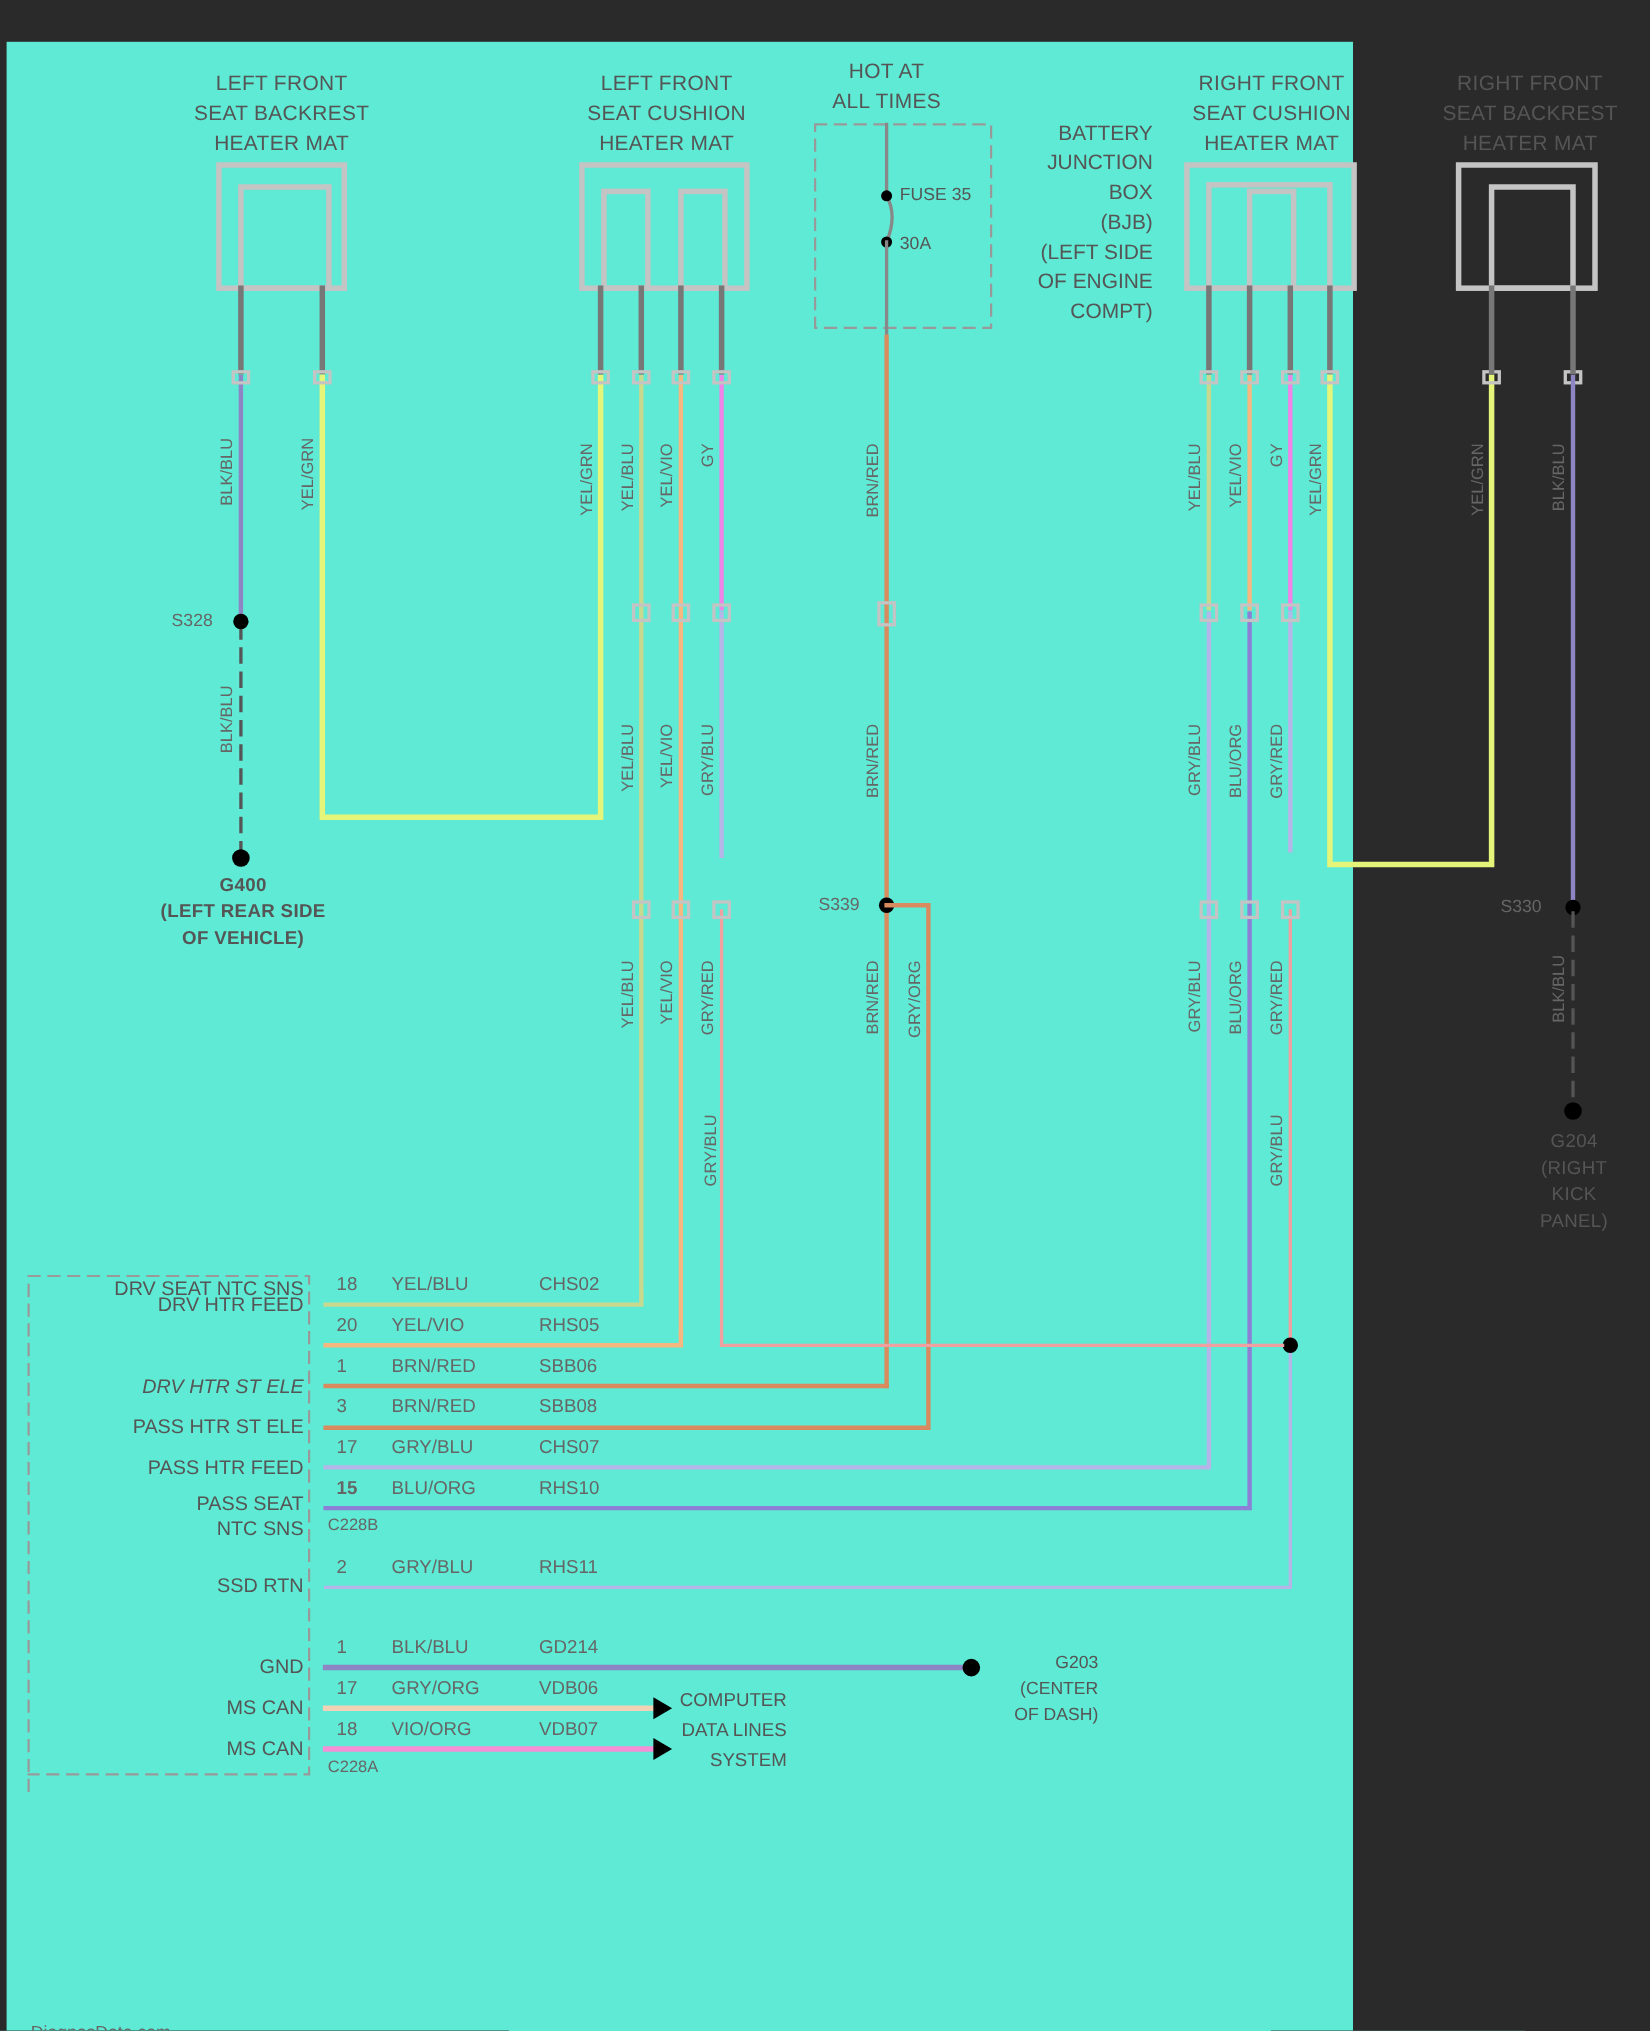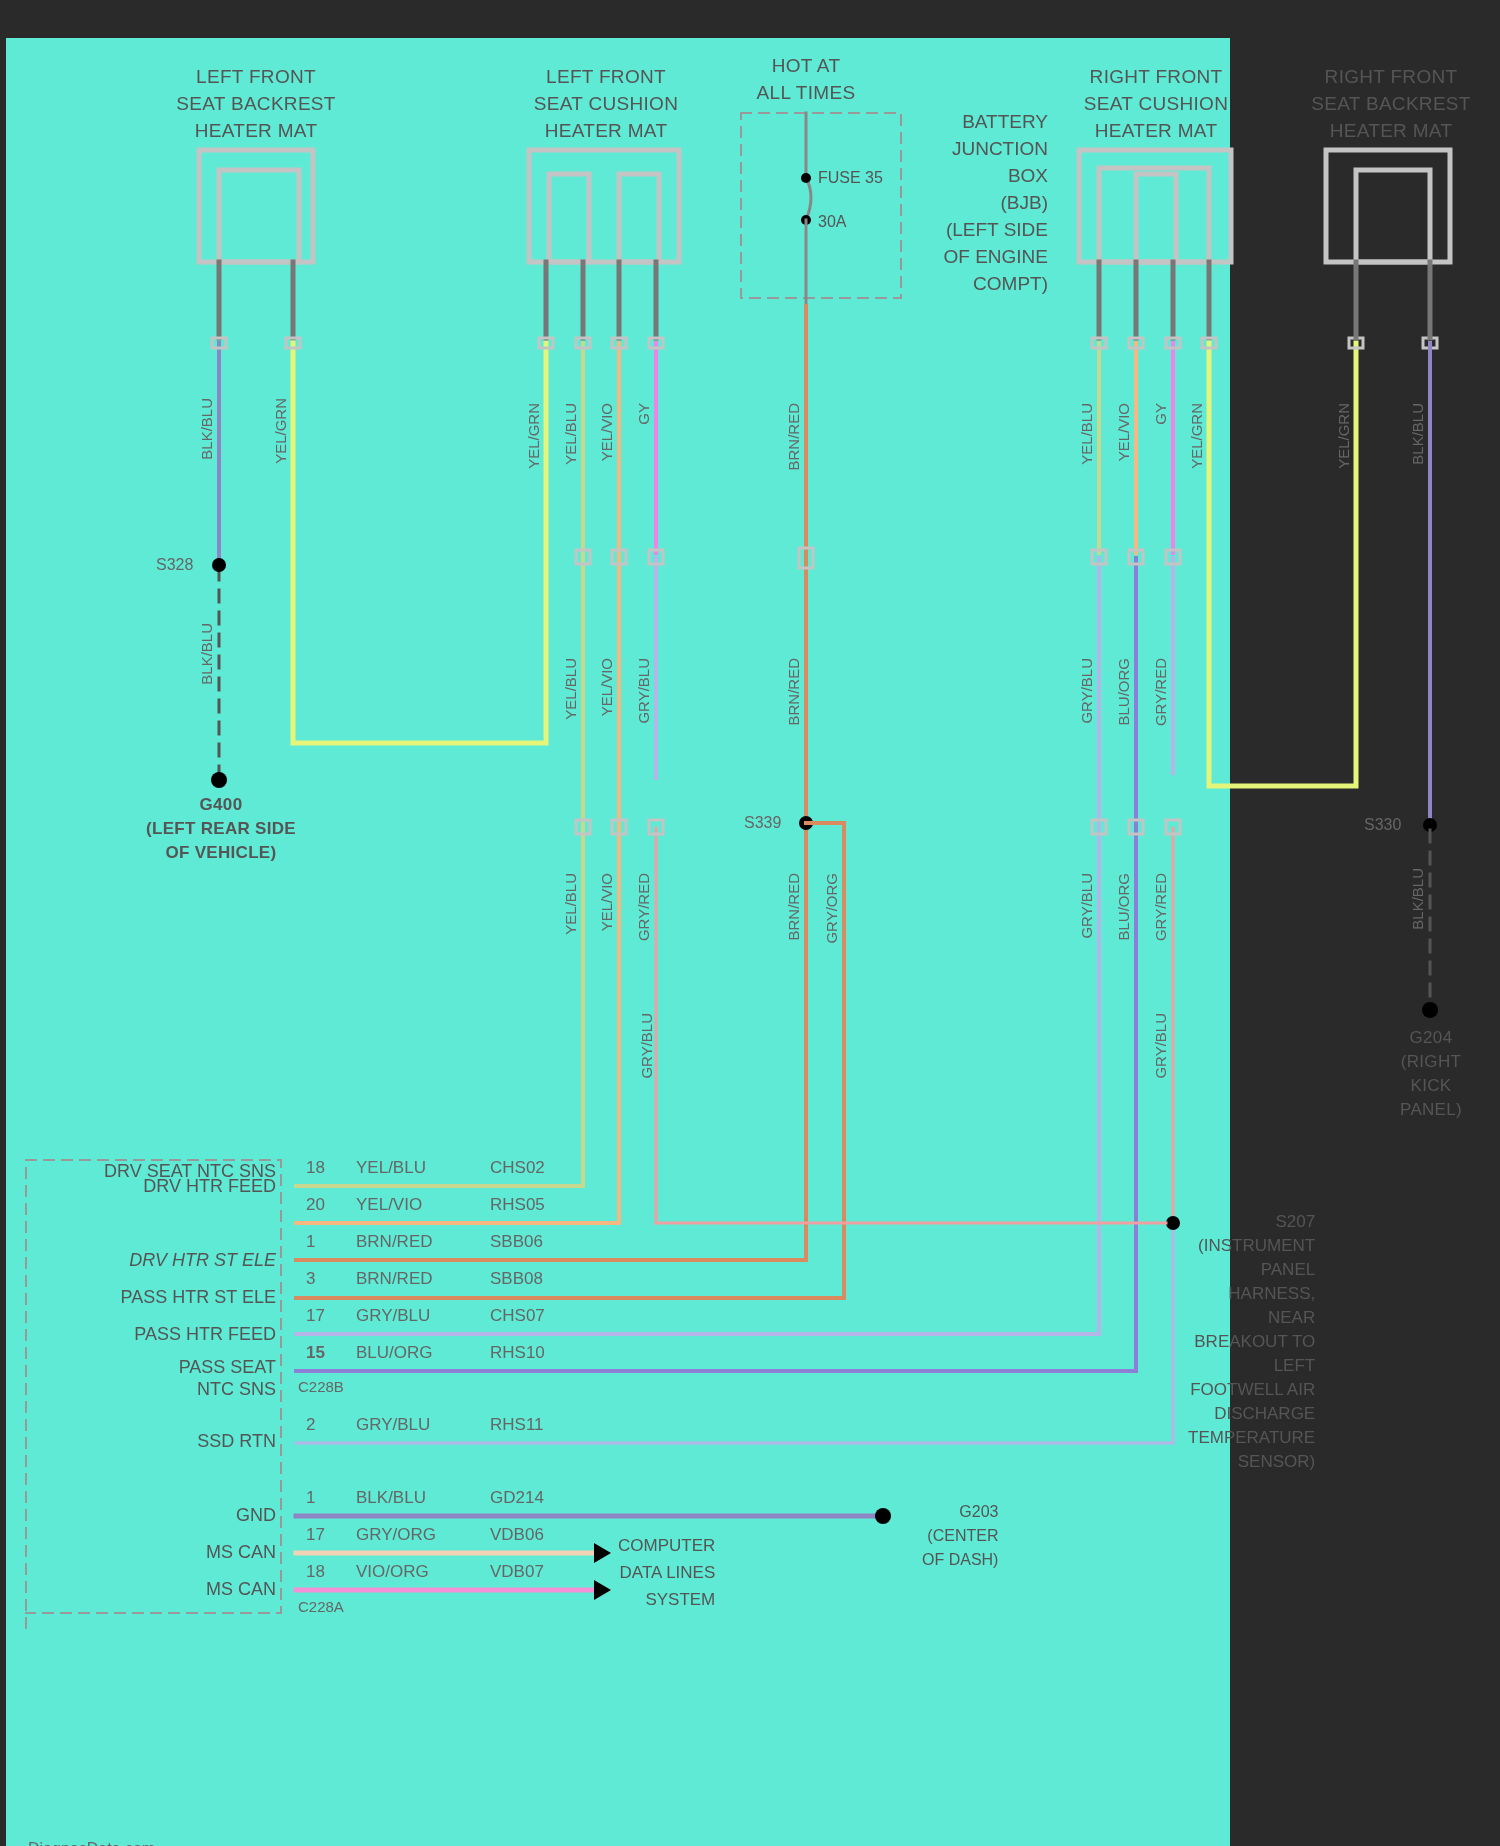--- a/index.html
+++ b/index.html
@@ -165,27 +165,20 @@
 HEATER MAT</div>
 
 <div class="pin" style="left:150px;top:518px;font-size:16px;">S328</div>
 <div class="lbl" style="left:120px;top:755px;width:190px;white-space:pre-line;font-size:17px;line-height:24px;font-weight:bold;"><span>G400</span><br><span style="white-space:pre-line;">(LEFT REAR SIDE
 OF VEHICLE)</span></div>
 <div class="pin" style="left:738px;top:776px;font-size:16px;">S339</div>
 <div class="pin" style="left:1358px;top:778px;font-size:16px;">S330</div>
 <div class="lbl" style="left:1370px;top:988px;width:110px;white-space:pre-line;font-size:17px;line-height:24px;"><span>G204</span><br><span style="white-space:pre-line;">(RIGHT
 KICK
 PANEL)</span></div>
-<div class="lblL" style="left:1182px;top:1172px;white-space:pre-line;font-size:17px;line-height:24px;"><span>S207</span><br><span style="white-space:pre-line;">(INSTRUMENT PANEL
-HARNESS, NEAR
-BREAKOUT TO LEFT
-FOOTWELL AIR
-DISCHARGE
-TEMPERATURE
-SENSOR)</span></div>
 <div class="lblL" style="left:916px;top:1462px;white-space:pre-line;font-size:16px;line-height:24px;"><span>G203</span><br><span style="white-space:pre-line;">(CENTER
 OF DASH)</span></div>
 <div class="lblL" style="left:612px;top:1494px;white-space:pre-line;font-size:17px;line-height:27px;">COMPUTER
 DATA LINES
 SYSTEM</div>
 
 <div class="vt" style="left:192px;top:360px;">BLK/BLU</div>
 <div class="vt" style="left:266px;top:360px;">YEL/GRN</div>
 <div class="vt" style="left:192px;top:585px;">BLK/BLU</div>
 <div class="vt" style="left:519px;top:365px;">YEL/GRN</div>

